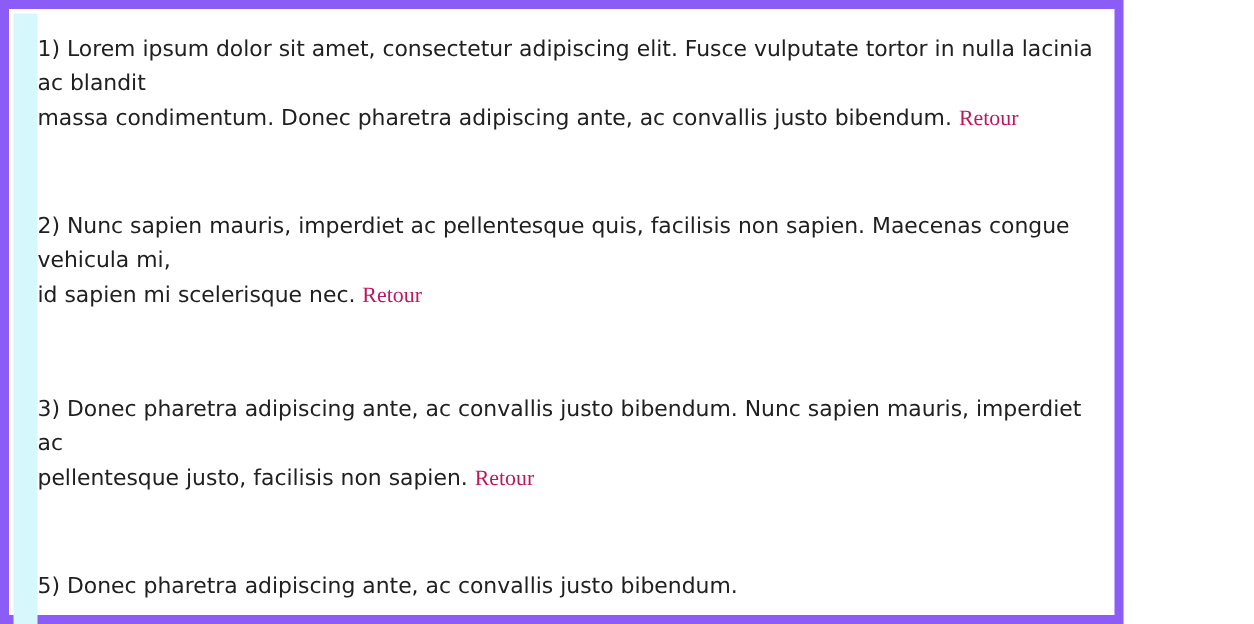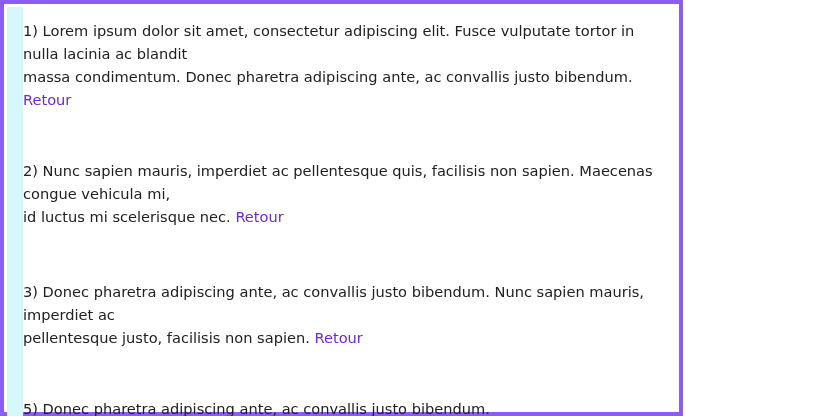--- a/index.html
+++ b/index.html
@@ -8,24 +8,24 @@
   }
   body {
     width: 836px;
     height: 416px;
     background: #ffffff;
     font-family: "DejaVu Sans", sans-serif;
     overflow: hidden;
   }
   #page {
     position: relative;
-    width: 683px;
+    width: 749px;
     height: 416px;
     box-sizing: border-box;
-    border: 4px solid #8b5cf6;
+    border: 6px solid #8b5cf6;
     background: #ffffff;
   }
   #left-band {
     position: absolute;
     left: 3px;
     top: 3px;
     width: 16px;
     height: 410px;
     background: #d6f7fb;
   }
@@ -42,23 +42,24 @@
     font-size: 14.6px;
     line-height: 1.58;
     color: #202020;
     margin: 0;
     padding: 0 10px 0 0;
   }
   .para .line {
     display: block;
   }
   .retour {
-    color: #6d28d9;
+    color: #be185d;
     text-decoration: none;
     cursor: pointer;
+    font-family: Liberation Serif, serif;
   }
   .spacer-1 { height: 48px; }
   .spacer-2 { height: 52px; }
   .spacer-3 { height: 48px; }
 </style>
 </head>
 <body>
 
 <div id="page">
 
@@ -68,21 +69,21 @@
 
     <p class="para">
       <span class="line">1) Lorem ipsum dolor sit amet, consectetur adipiscing elit. Fusce vulputate tortor in nulla lacinia ac blandit</span>
       <span class="line"><span>massa condimentum. Donec pharetra adipiscing ante, ac convallis justo bibendum.</span> <a class="retour" href="#">Retour</a></span>
     </p>
 
     <div class="spacer-1"></div>
 
     <p class="para">
       <span class="line">2) Nunc sapien mauris, imperdiet ac pellentesque quis, facilisis non sapien. Maecenas congue vehicula mi,</span>
-      <span class="line"><span>id luctus mi scelerisque nec.</span> <a class="retour" href="#">Retour</a></span>
+      <span class="line"><span>id sapien mi scelerisque nec.</span> <a class="retour" href="#">Retour</a></span>
     </p>
 
     <div class="spacer-2"></div>
 
     <p class="para">
       <span class="line">3) Donec pharetra adipiscing ante, ac convallis justo bibendum. Nunc sapien mauris, imperdiet ac</span>
       <span class="line"><span>pellentesque justo, facilisis non sapien.</span> <a class="retour" href="#">Retour</a></span>
     </p>
 
     <div class="spacer-3"></div>

